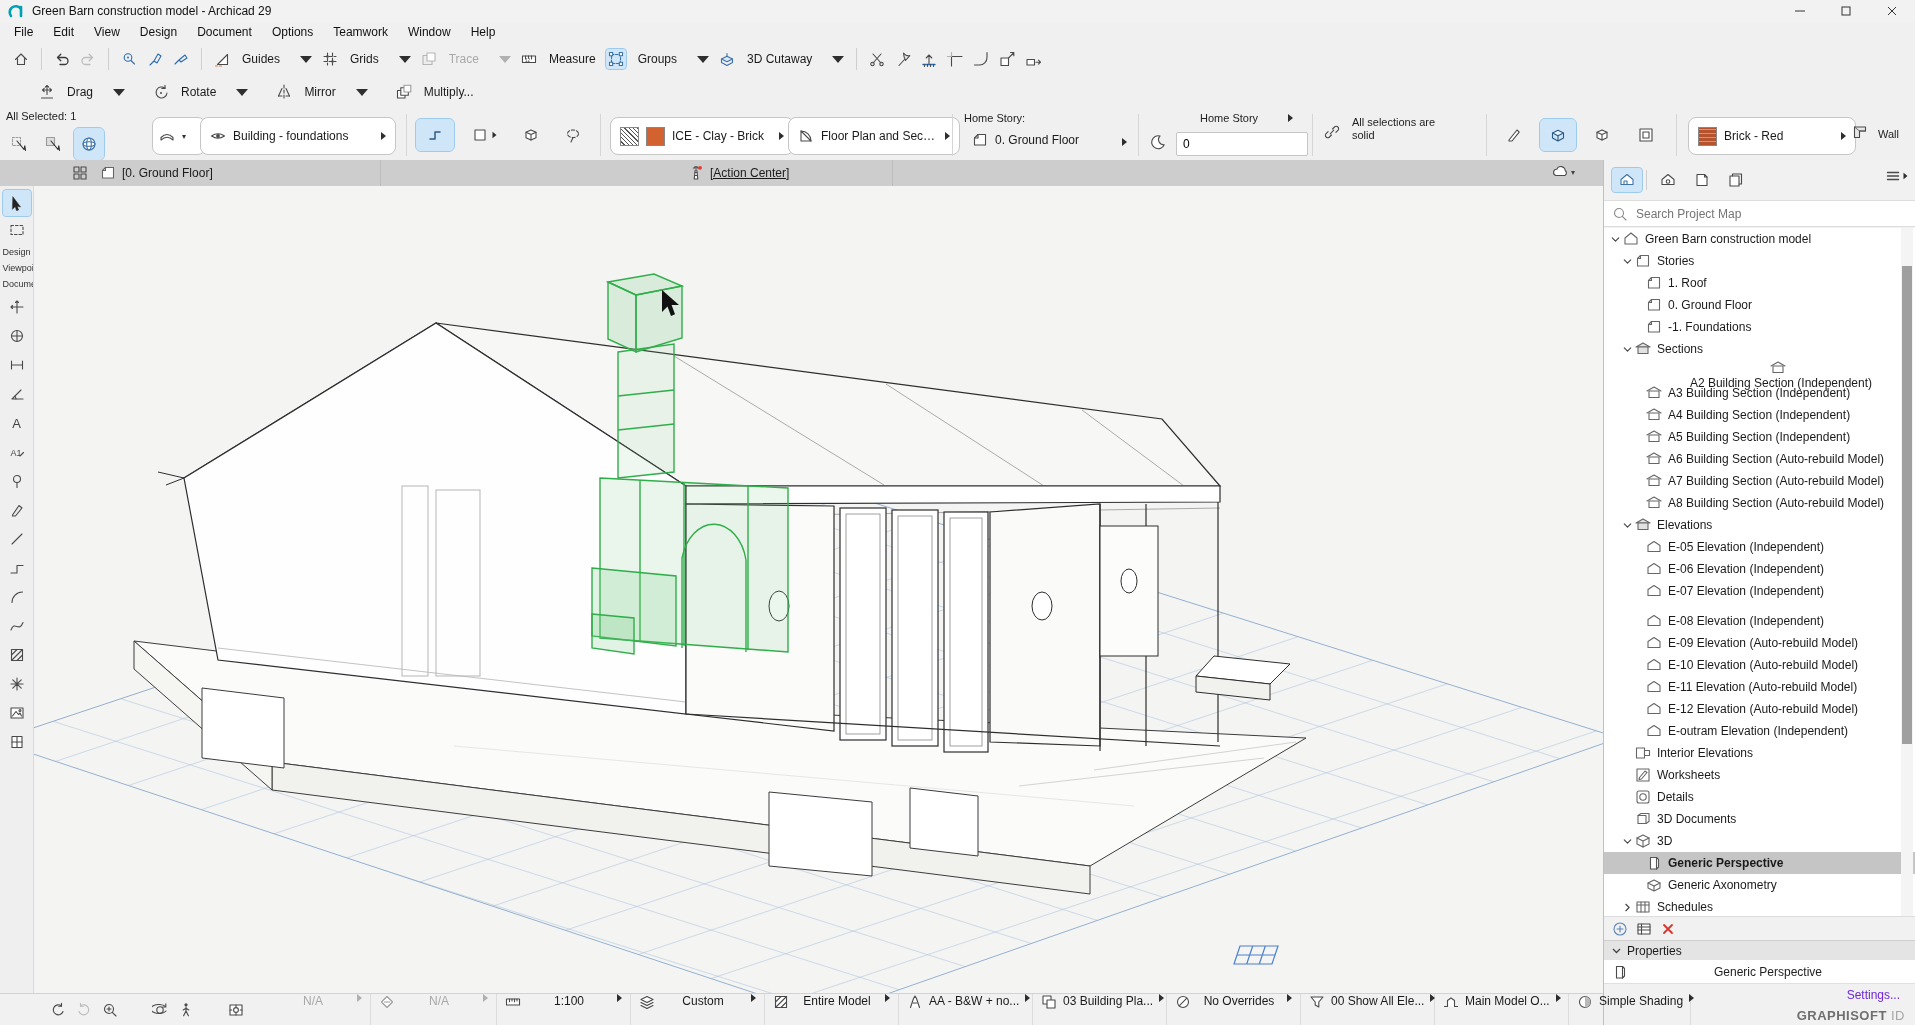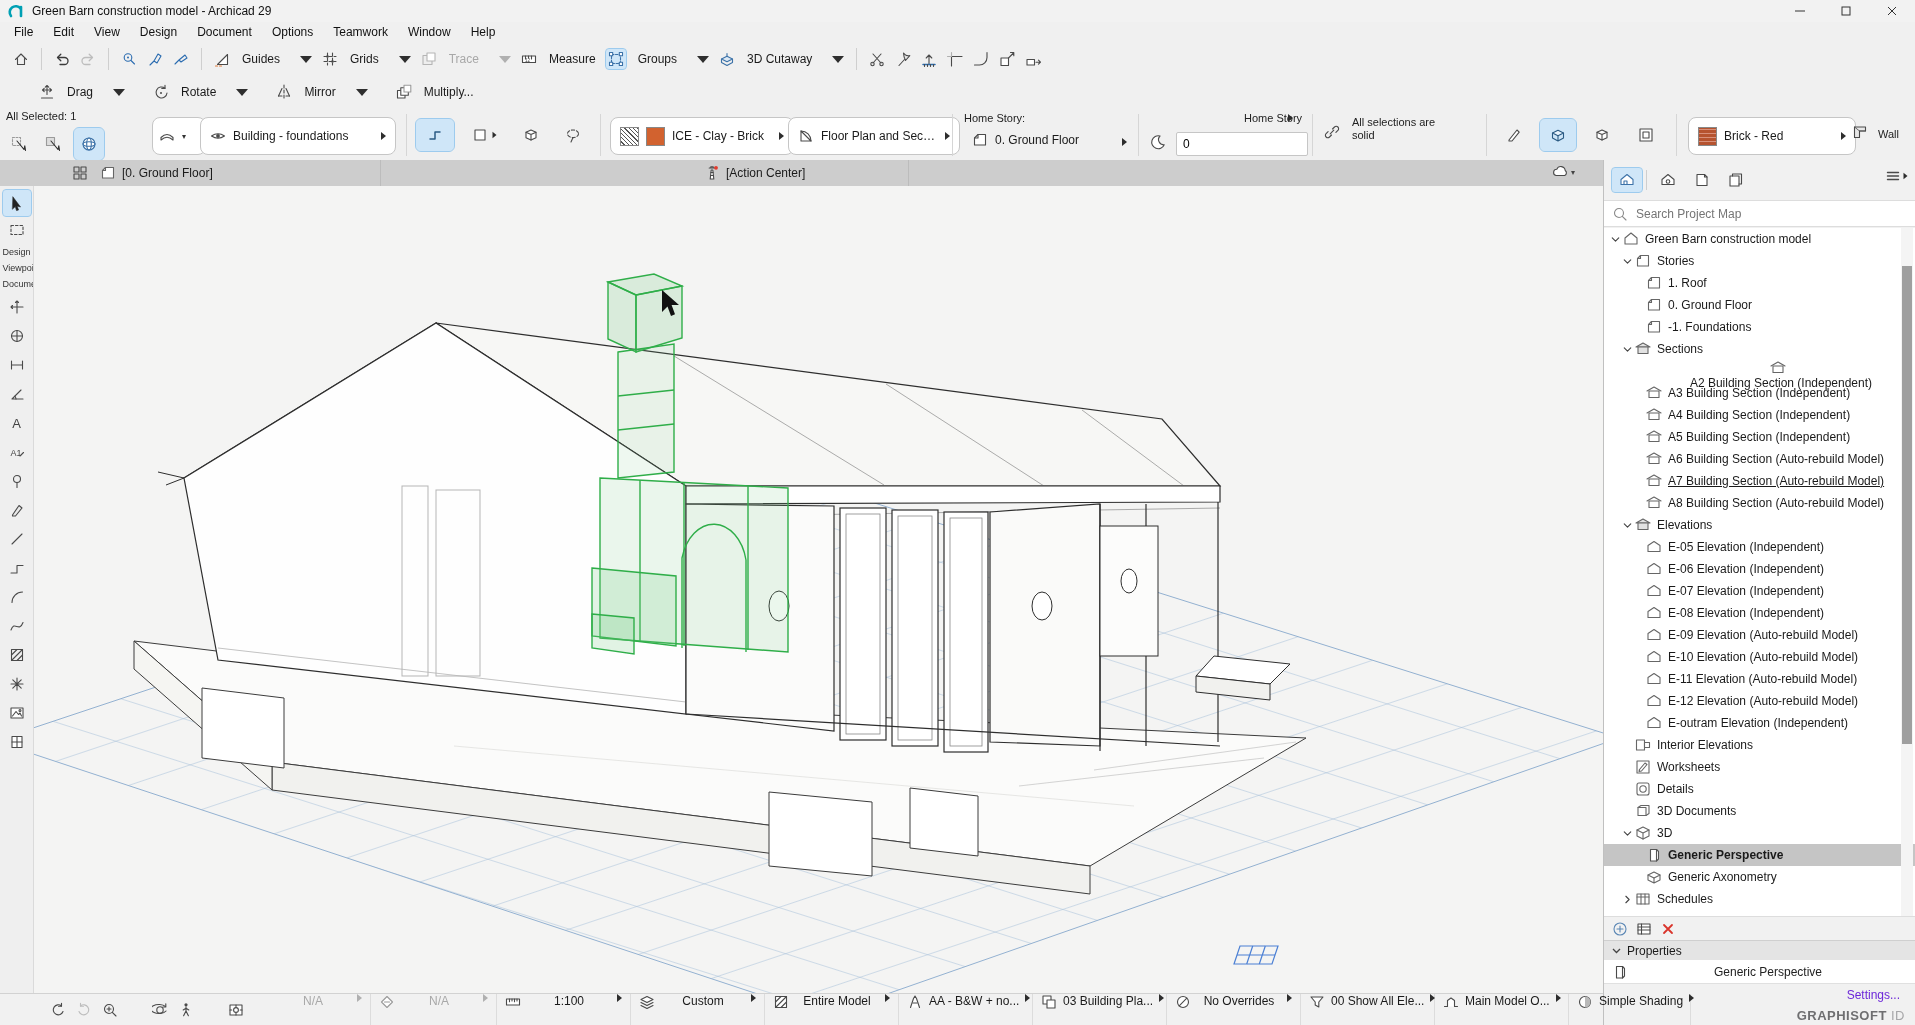--- a/index.html
+++ b/index.html
@@ -446,21 +446,21 @@
         <span class="ic">
           <svg width="16" height="16" viewBox="0 0 16 16" fill="none" stroke="#4a4a4a" stroke-width="1.1" stroke-linecap="round" stroke-linejoin="round">
             <path d="M6 2.5 H13.5 V13 H2.5 V6 Z" fill="#fff"></path>
             <path d="M6 2.5 V6 H2.5"></path>
           </svg>
         </span>
         <span>0. Ground Floor</span>
       </span>
     <span class="car" style="position:absolute;left:1122px;top:30px"></span>
     <span class="ib-sep" style="left:1138px"></span>
-    <span class="minilab" style="left:1244px;top:4px">Home Story</span>
+    <span class="minilab" style="left:1200px;top:4px">Home Story</span>
     <span class="car" style="position:absolute;left:1288px;top:6px"></span>
     <span class="ic" style="position:absolute;left:1150px;top:26px">
         <svg width="16" height="16" viewBox="0 0 16 16" fill="none" stroke="#4a4a4a" stroke-width="1.1" stroke-linecap="round" stroke-linejoin="round">
           <path d="M10 2 A6.5 6.5 0 1 0 14.2 10.8 A5.2 5.2 0 0 1 10 2 Z" fill="#fff"></path>
         </svg>
       </span>
     <input id="offset-input" class="abs" style="left: 1176px; top: 24px;" value="0">
     <span class="ib-sep" style="left:1312px"></span>
     <span class="ic" style="position:absolute;left:1324px;top:16px">
         <svg width="16" height="16" viewBox="0 0 16 16" fill="none" stroke="#4a4a4a" stroke-width="1.1" stroke-linecap="round" stroke-linejoin="round">
@@ -535,21 +535,21 @@
       </span>
   <div class="tab" style="left: 92px; width: 272px;">
         <span class="ic">
           <svg width="16" height="16" viewBox="0 0 16 16" fill="none" stroke="#4a4a4a" stroke-width="1.1" stroke-linecap="round" stroke-linejoin="round">
             <path d="M5.5 2.5 H13.5 V13 H2.5 V5.5 Z" fill="#fff" stroke="#666"></path>
             <path d="M5.5 2.5 V5.5 H2.5" stroke="#666"></path>
           </svg>
         </span>
         <span>[0. Ground Floor]</span>
       </div>
-      <div class="tab" style="left: 696px; width: 196px;">
+      <div class="tab" style="left: 680px; width: 196px; text-decoration: underline;">
         <span class="ic">
           <svg width="16" height="16" viewBox="0 0 16 16" fill="none" stroke="#4a4a4a" stroke-width="1.1" stroke-linecap="round" stroke-linejoin="round">
             <path d="M6.2 14 L7.2 5 H8.8 L9.8 14 Z" fill="#fff"></path>
             <path d="M5.2 3 H10.8 M6.8 3 V1.8 H9.2 V3 M6.9 7.5 H9.1 M6.6 10.5 H9.4"></path>
             <circle cx="12" cy="2.8" r="1.9" fill="#e23b2e" stroke="none"></circle>
           </svg>
         </span>
         <span>[Action Center]</span>
       </div>
     </div>
@@ -901,21 +901,21 @@
         </div>
         <div class="trow" style="padding-left: 42px;">
           <span class="ticon">
             <svg width="16" height="16" viewBox="0 0 16 16" fill="none" stroke="#4a4a4a" stroke-width="1.1" stroke-linecap="round" stroke-linejoin="round">
               <path d="M1 6 L8 2 L15 6" stroke="#666"></path>
               <rect x="3" y="6" width="10" height="6.5" fill="#fff" stroke="#666"></rect>
             </svg>
           </span>
           <span>A6 Building Section (Auto-rebuild Model)</span>
         </div>
-        <div class="trow" style="padding-left: 42px; text-decoration: underline;">
+        <div class="trow" style="padding-left: 42px;">
           <span class="ticon">
             <svg width="16" height="16" viewBox="0 0 16 16" fill="none" stroke="#4a4a4a" stroke-width="1.1" stroke-linecap="round" stroke-linejoin="round">
               <path d="M1 6 L8 2 L15 6" stroke="#666"></path>
               <rect x="3" y="6" width="10" height="6.5" fill="#fff" stroke="#666"></rect>
             </svg>
           </span>
           <span>A7 Building Section (Auto-rebuild Model)</span>
         </div>
         <div class="trow" style="padding-left: 42px;">
           <span class="ticon">
@@ -957,21 +957,21 @@
           <span>E-06 Elevation (Independent)</span>
         </div>
         <div class="trow" style="padding-left: 42px;">
           <span class="ticon">
             <svg width="16" height="16" viewBox="0 0 16 16" fill="none" stroke="#4a4a4a" stroke-width="1.1" stroke-linecap="round" stroke-linejoin="round">
               <path d="M2 6.5 L8 2.5 L14 6.5 V12.5 H2 Z" fill="#fff" stroke="#666"></path>
             </svg>
           </span>
           <span>E-07 Elevation (Independent)</span>
         </div>
-        <div class="trow" style="padding-left: 42px;">
+        <div class="trow" style="padding-left: 42px; margin-top: 8px;">
           <span class="ticon">
             <svg width="16" height="16" viewBox="0 0 16 16" fill="none" stroke="#4a4a4a" stroke-width="1.1" stroke-linecap="round" stroke-linejoin="round">
               <path d="M2 6.5 L8 2.5 L14 6.5 V12.5 H2 Z" fill="#fff" stroke="#666"></path>
             </svg>
           </span>
           <span>E-08 Elevation (Independent)</span>
         </div>
         <div class="trow" style="padding-left: 42px;">
           <span class="ticon">
             <svg width="16" height="16" viewBox="0 0 16 16" fill="none" stroke="#4a4a4a" stroke-width="1.1" stroke-linecap="round" stroke-linejoin="round">

